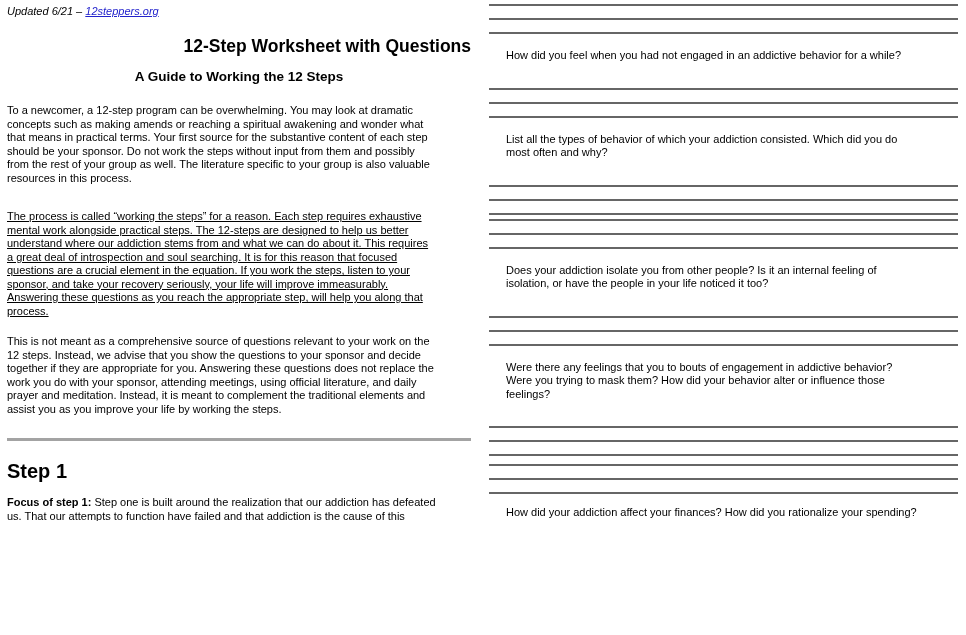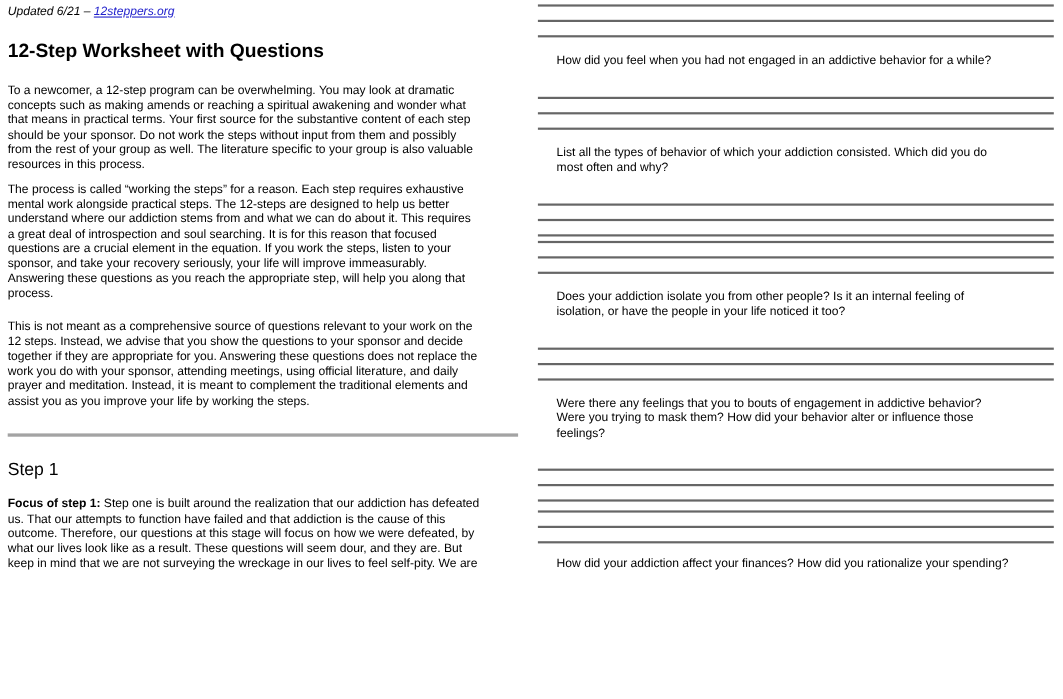--- a/index.html
+++ b/index.html
@@ -13,38 +13,38 @@
   .col.left  { width: 483px; padding: 5px 12px 0 7px; }
   .col.right { width: 483px; padding: 0 8px 0 6px; }
 
   
   .update-note { font-size: 11px; line-height: 13px; font-style: italic; }
   .update-note a {
     color: #2222cc; text-decoration: underline; cursor: pointer;
   }
   h1.doc-title {
     font-size: 17.5px; line-height: 20px; font-weight: bold;
-    text-align: left; margin: 18px 0 0 0;
+    text-align: right; margin: 18px 0 0 0;
   }
   h2.doc-subtitle {
     font-size: 13.5px; line-height: 15px; font-weight: bold;
     text-align: center; margin: 13px 0 0 0;
   }
   p.body-text {
     font-size: 11px; line-height: 13.5px; margin: 0;
     white-space: pre-line;
   }
   p.body-text.p1 { margin-top: 20px; }
-  p.body-text.p2 { margin-top: 9px; }
+  p.body-text.p2 { margin-top: 25px; text-decoration: underline; }
   p.body-text.p3 { margin-top: 17px; }
   .divider {
     height: 3px; background: #a3a3a3; margin-top: 22px; border: none;
   }
   h3.step-heading {
-    font-size: 16px; line-height: 23px; font-weight: normal; margin: 19px 0 0 0;
+    font-size: 20px; line-height: 23px; font-weight: bold; margin: 19px 0 0 0;
   }
   p.step-focus { margin-top: 13px; }
   p.step-focus .lead { font-weight: bold; }
   h4.questions-heading {
     font-size: 13.5px; line-height: 15px; font-weight: bold; margin: 14px 0 0 0;
   }
   p.left-question {
     font-size: 11px; line-height: 13.5px; margin: 13px 0 0 19px;
     white-space: pre-line;
   }
@@ -63,20 +63,21 @@
 </style>
 </head>
 <body>
 
 <div class="page">
 
   <div class="col left">
     <div class="update-note"><span>Updated 6/21 – </span><a href="#">12steppers.org</a></div>
 
     <h1 class="doc-title">12-Step Worksheet with Questions</h1>
+    <h2 class="doc-subtitle">A Guide to Working the 12 Steps</h2>
 
     <p class="body-text p1">To a newcomer, a 12-step program can be overwhelming. You may look at dramatic
 concepts such as making amends or reaching a spiritual awakening and wonder what
 that means in practical terms. Your first source for the substantive content of each step
 should be your sponsor. Do not work the steps without input from them and possibly
 from the rest of your group as well. The literature specific to your group is also valuable
 resources in this process.</p>
     <p class="body-text p2">The process is called “working the steps” for a reason. Each step requires exhaustive
 mental work alongside practical steps. The 12-steps are designed to help us better
 understand where our addiction stems from and what we can do about it. This requires

